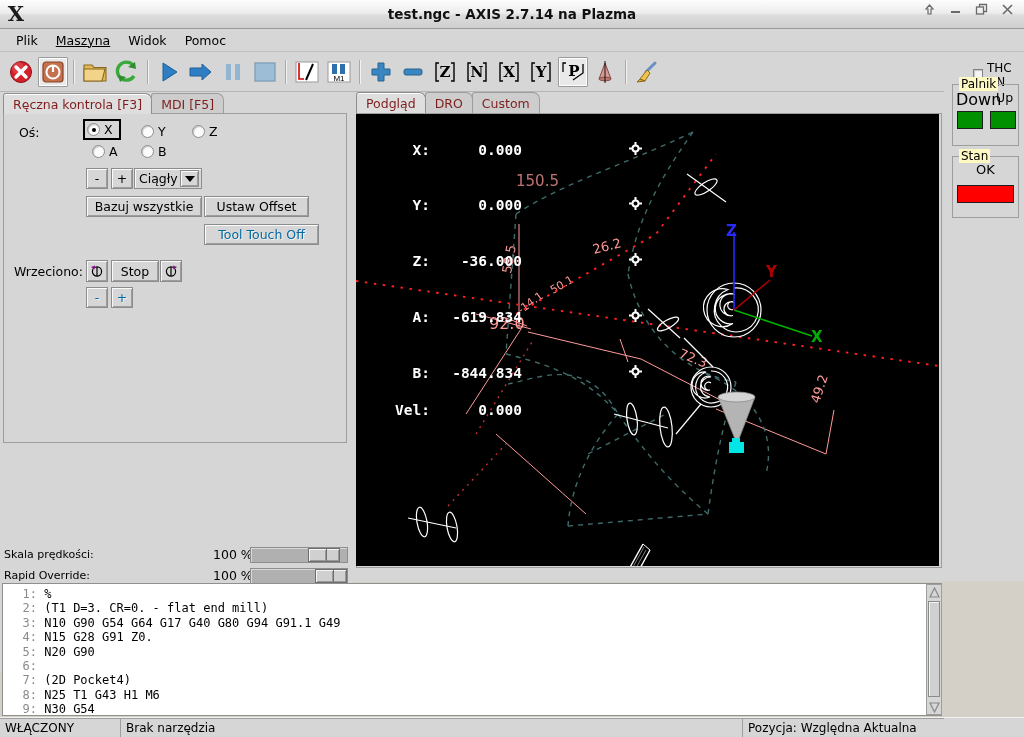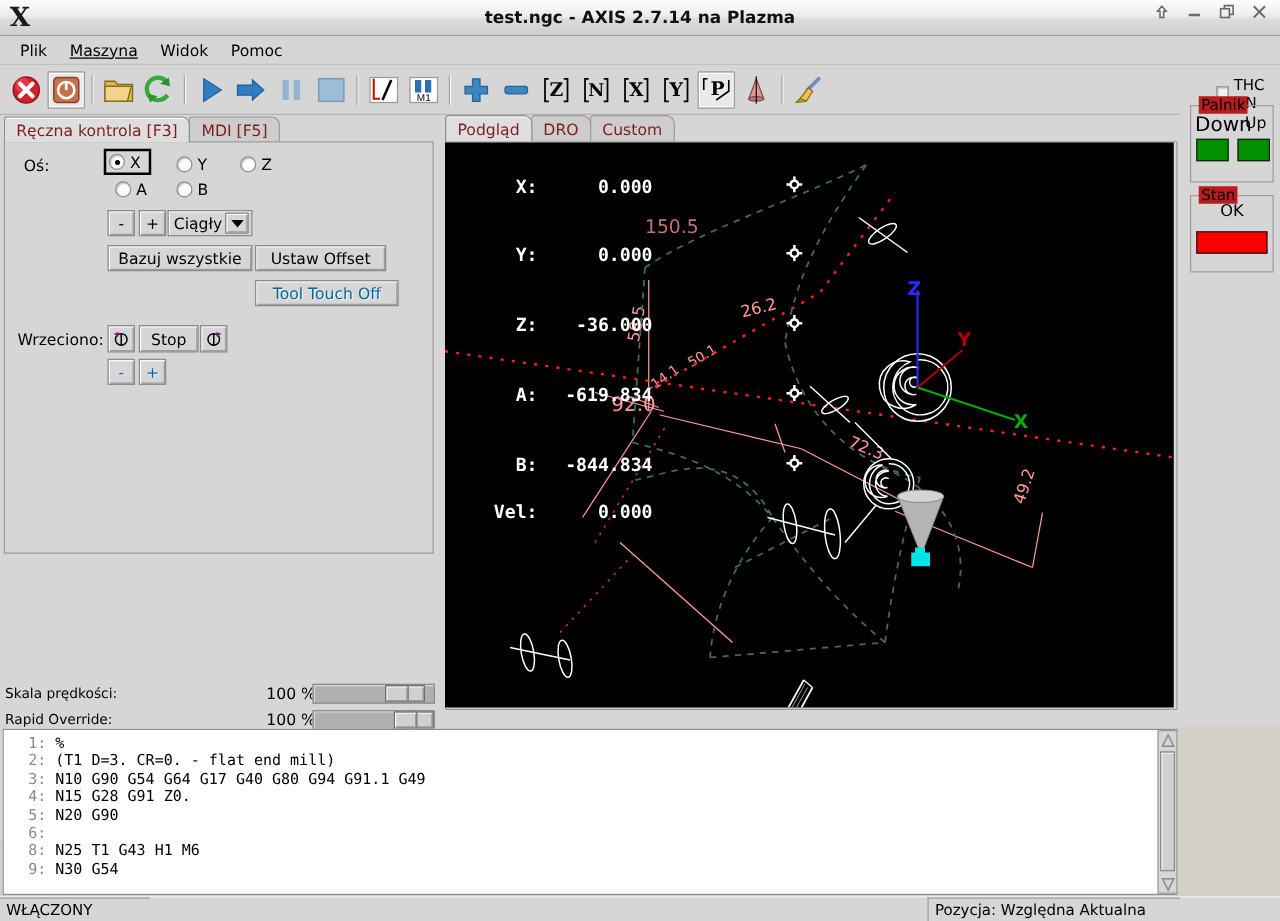--- a/index.html
+++ b/index.html
@@ -147,21 +147,21 @@
   .dro-key { width: 52px; text-align: right; }
   .dro-val { width: 92px; text-align: right; }
   .dro-mark { margin-left: 2px; }
 
   
   .rightpanel { position: absolute; left: 944px; top: 56px; width: 80px; height: 525px; background: #d6d6d6; }
   .chk-row { position: absolute; left: 13px; top: 5px; display: flex; align-items: center; padding-left: 16px; }
   .chkbox { width: 12px; height: 12px; background: #f4f4f4; border: 1px solid #828282;
             box-shadow: inset 1px 1px 1px rgba(0,0,0,.2); margin-right: 4px; }
   .groupbox { position: absolute; border: 1px solid #9d9d9d; }
-  .groupbox > .gb-title { position: absolute; left: 6px; top: -8px; background: #b91c1c; padding: 0 2px; font-size: 12px; }
+  .groupbox > .gb-title { position: absolute; left: 6px; top: -8px; background: #fef9c3; padding: 0 2px; font-size: 12px; }
   .led { border: 1px solid #1d1d1d; }
 
   
   .gcode-outer { position: absolute; left: 2px; top: 583px; width: 940px; height: 133px; background: #fff;
                 border: 1px solid #8f8f8f; }
   .gcode { position: absolute; left: 6px; top: 3px; font-family: "DejaVu Sans Mono", "Liberation Mono", monospace;
           font-size: 12px; line-height: 14.4px; color: #000; }
   .gl-num { color: #8a8a8a; display: inline-block; width: 28px; text-align: right; }
   .gcode-sb { position: absolute; left: 926px; top: 584px; width: 16px; height: 131px;
               background: #d6d6d6; border: 1px solid #9d9d9d; }
@@ -679,20 +679,21 @@
   </div>
 
   <div class="gcode-outer">
     <div class="gcode">
       <div><span class="gl-num">1:</span> <span>%</span></div>
       <div><span class="gl-num">2:</span> <span>(T1 D=3. CR=0. - flat end mill)</span></div>
       <div><span class="gl-num">3:</span> <span>N10 G90 G54 G64 G17 G40 G80 G94 G91.1 G49</span></div>
       <div><span class="gl-num">4:</span> <span>N15 G28 G91 Z0.</span></div>
       <div><span class="gl-num">5:</span> <span>N20 G90</span></div>
       <div><span class="gl-num">6:</span> <span></span></div>
+      <div><span class="gl-num">7:</span> <span>(2D Pocket4)</span></div>
       <div><span class="gl-num">8:</span> <span>N25 T1 G43 H1 M6</span></div>
       <div><span class="gl-num">9:</span> <span>N30 G54</span></div>
     </div>
   </div>
 
   <div class="gcode-sb">
     <span class="sb-arrow" style="top:0;">
       <svg width="11" height="11" viewBox="0 0 11 11">
           <path d="M5.5 1 L10 10 L1 10 Z" fill="none" stroke="#888" stroke-width="1.2"></path>
         </svg>
@@ -700,16 +701,17 @@
     <span class="sb-thumb"></span>
     <span class="sb-arrow" style="bottom:0;">
       <svg width="11" height="11" viewBox="0 0 11 11">
           <path d="M5.5 10 L1 1 L10 1 Z" fill="none" stroke="#888" stroke-width="1.2"></path>
         </svg>
     </span>
   </div>
 
   <div class="statusbar">
     <div class="sbcell" style="left:0; width:120px; border-left:none;">WŁĄCZONY</div>
+    <div class="sbcell" style="left:120px; width:622px;">Brak narzędzia</div>
     <div class="sbcell" style="left:742px; width:202px;">Pozycja: Względna Aktualna</div>
   </div>
 
 </div>
 
 </body></html>

